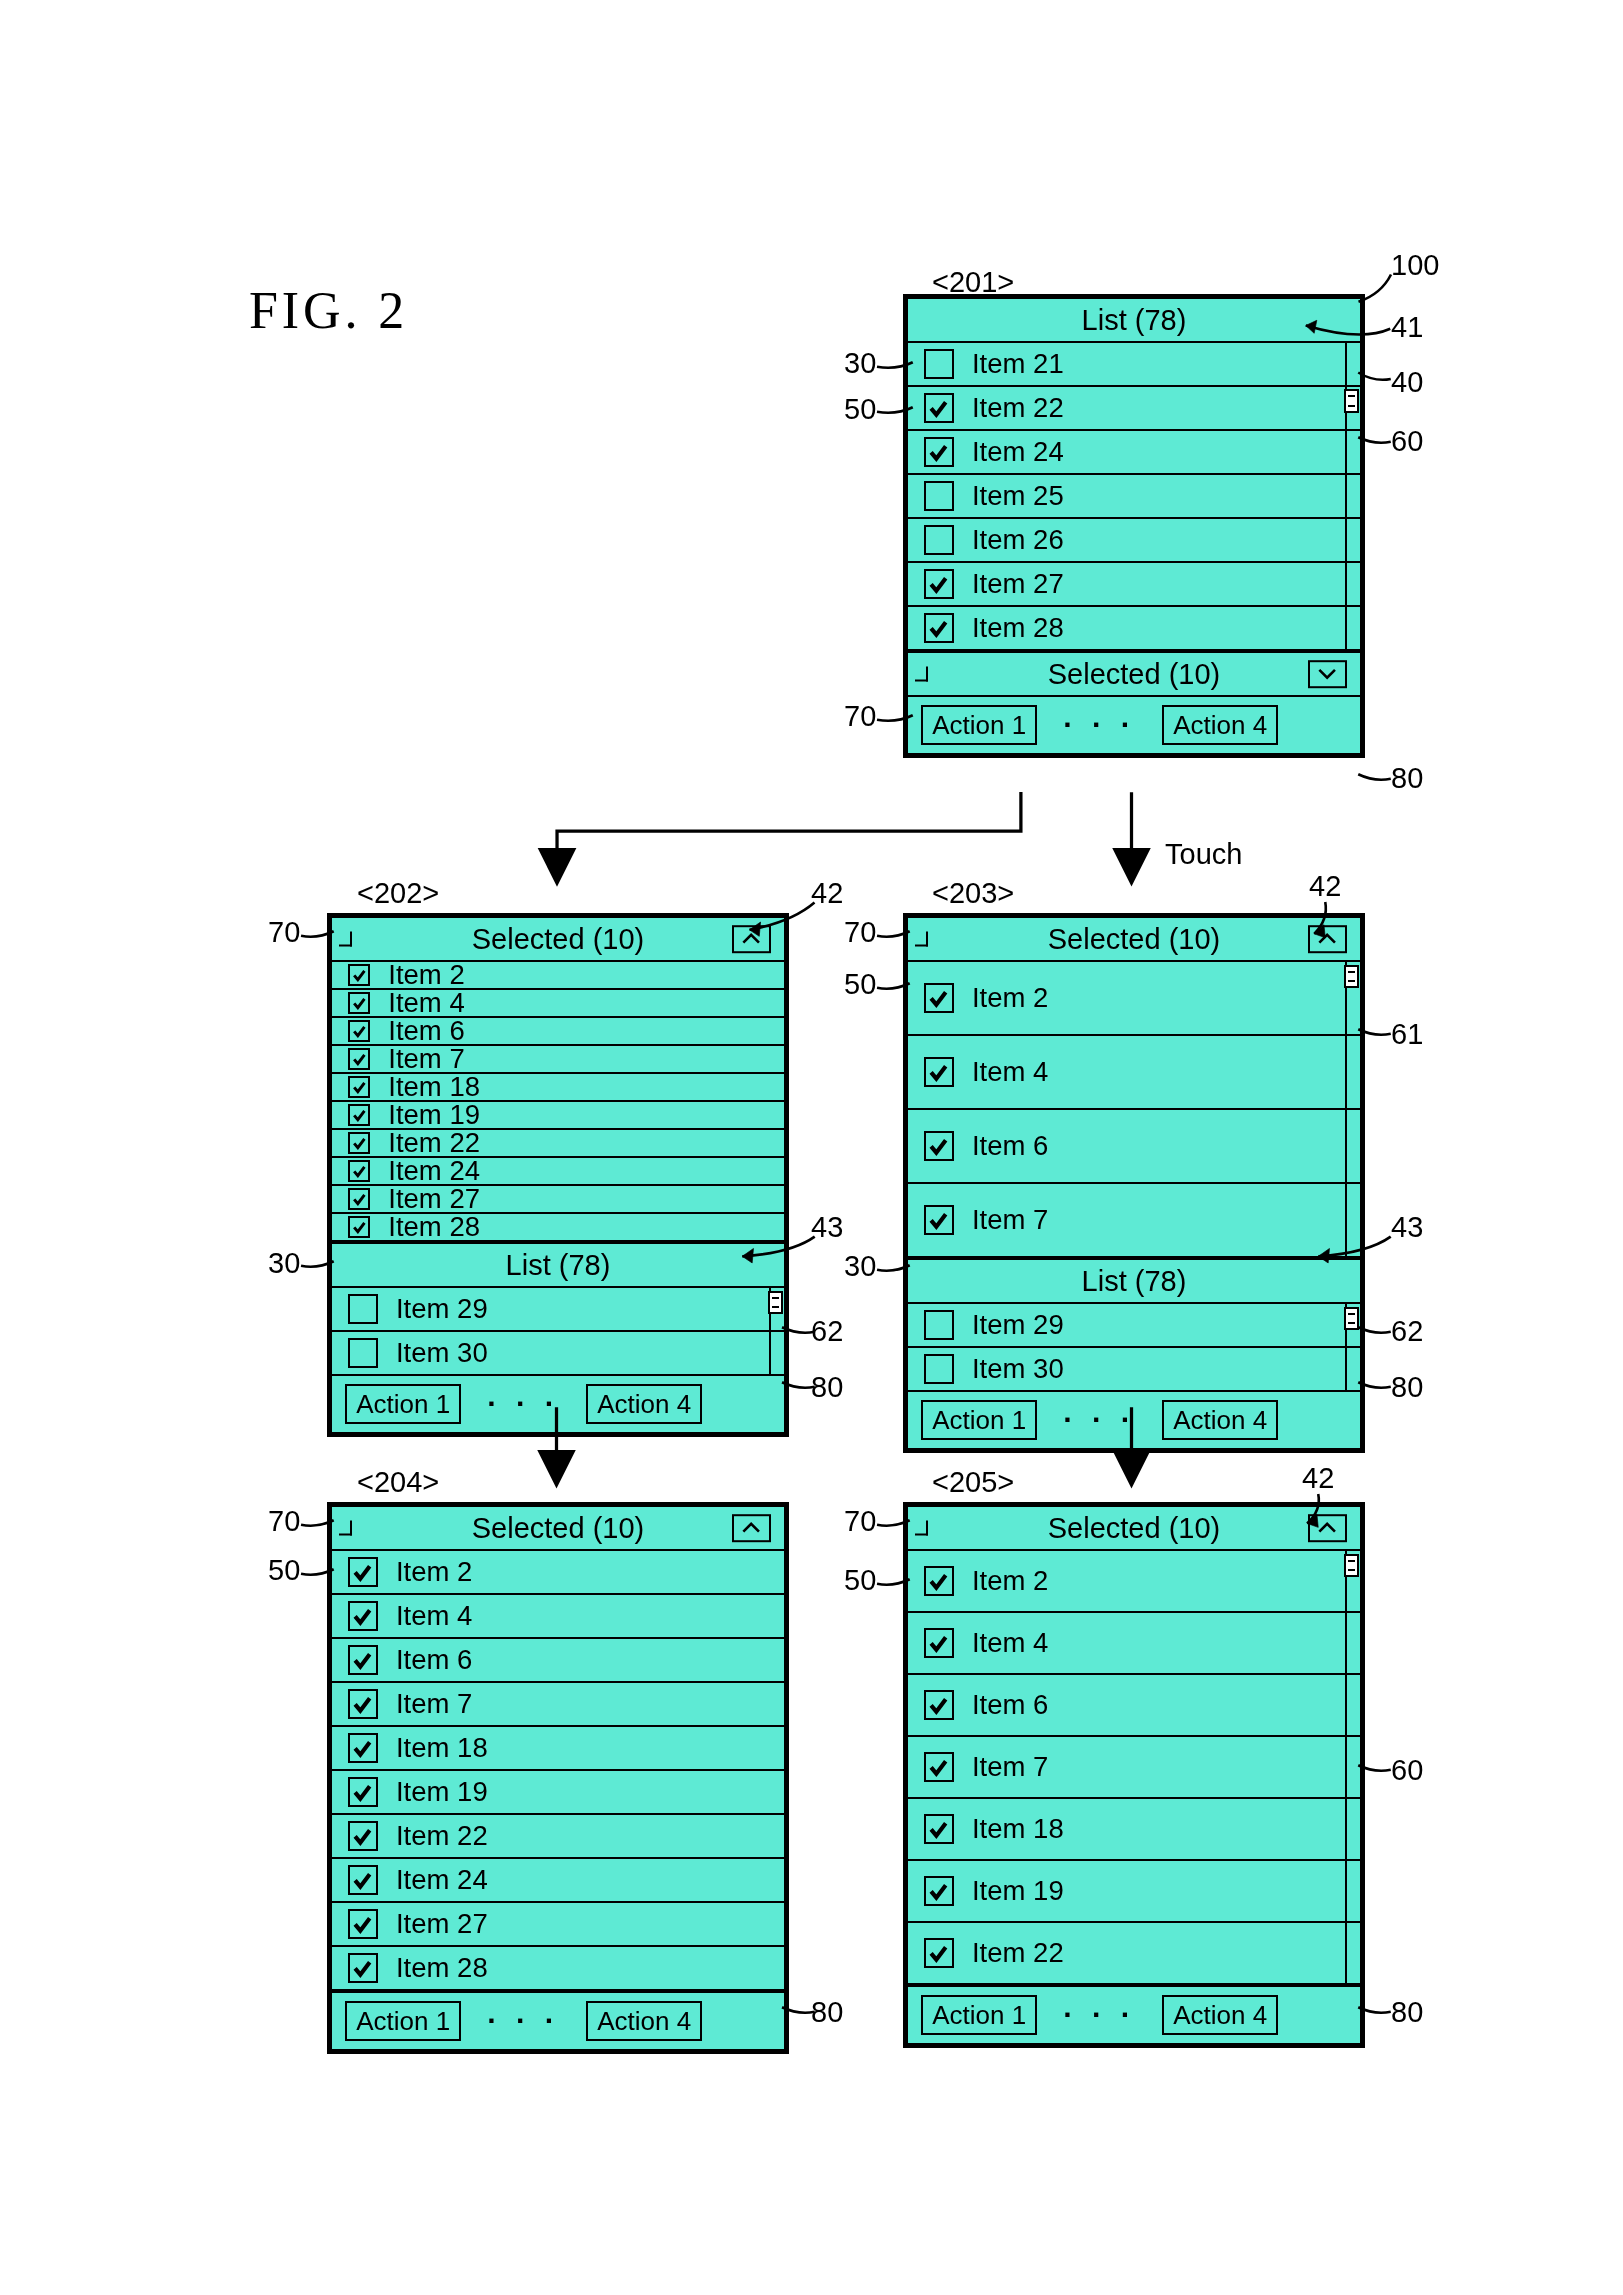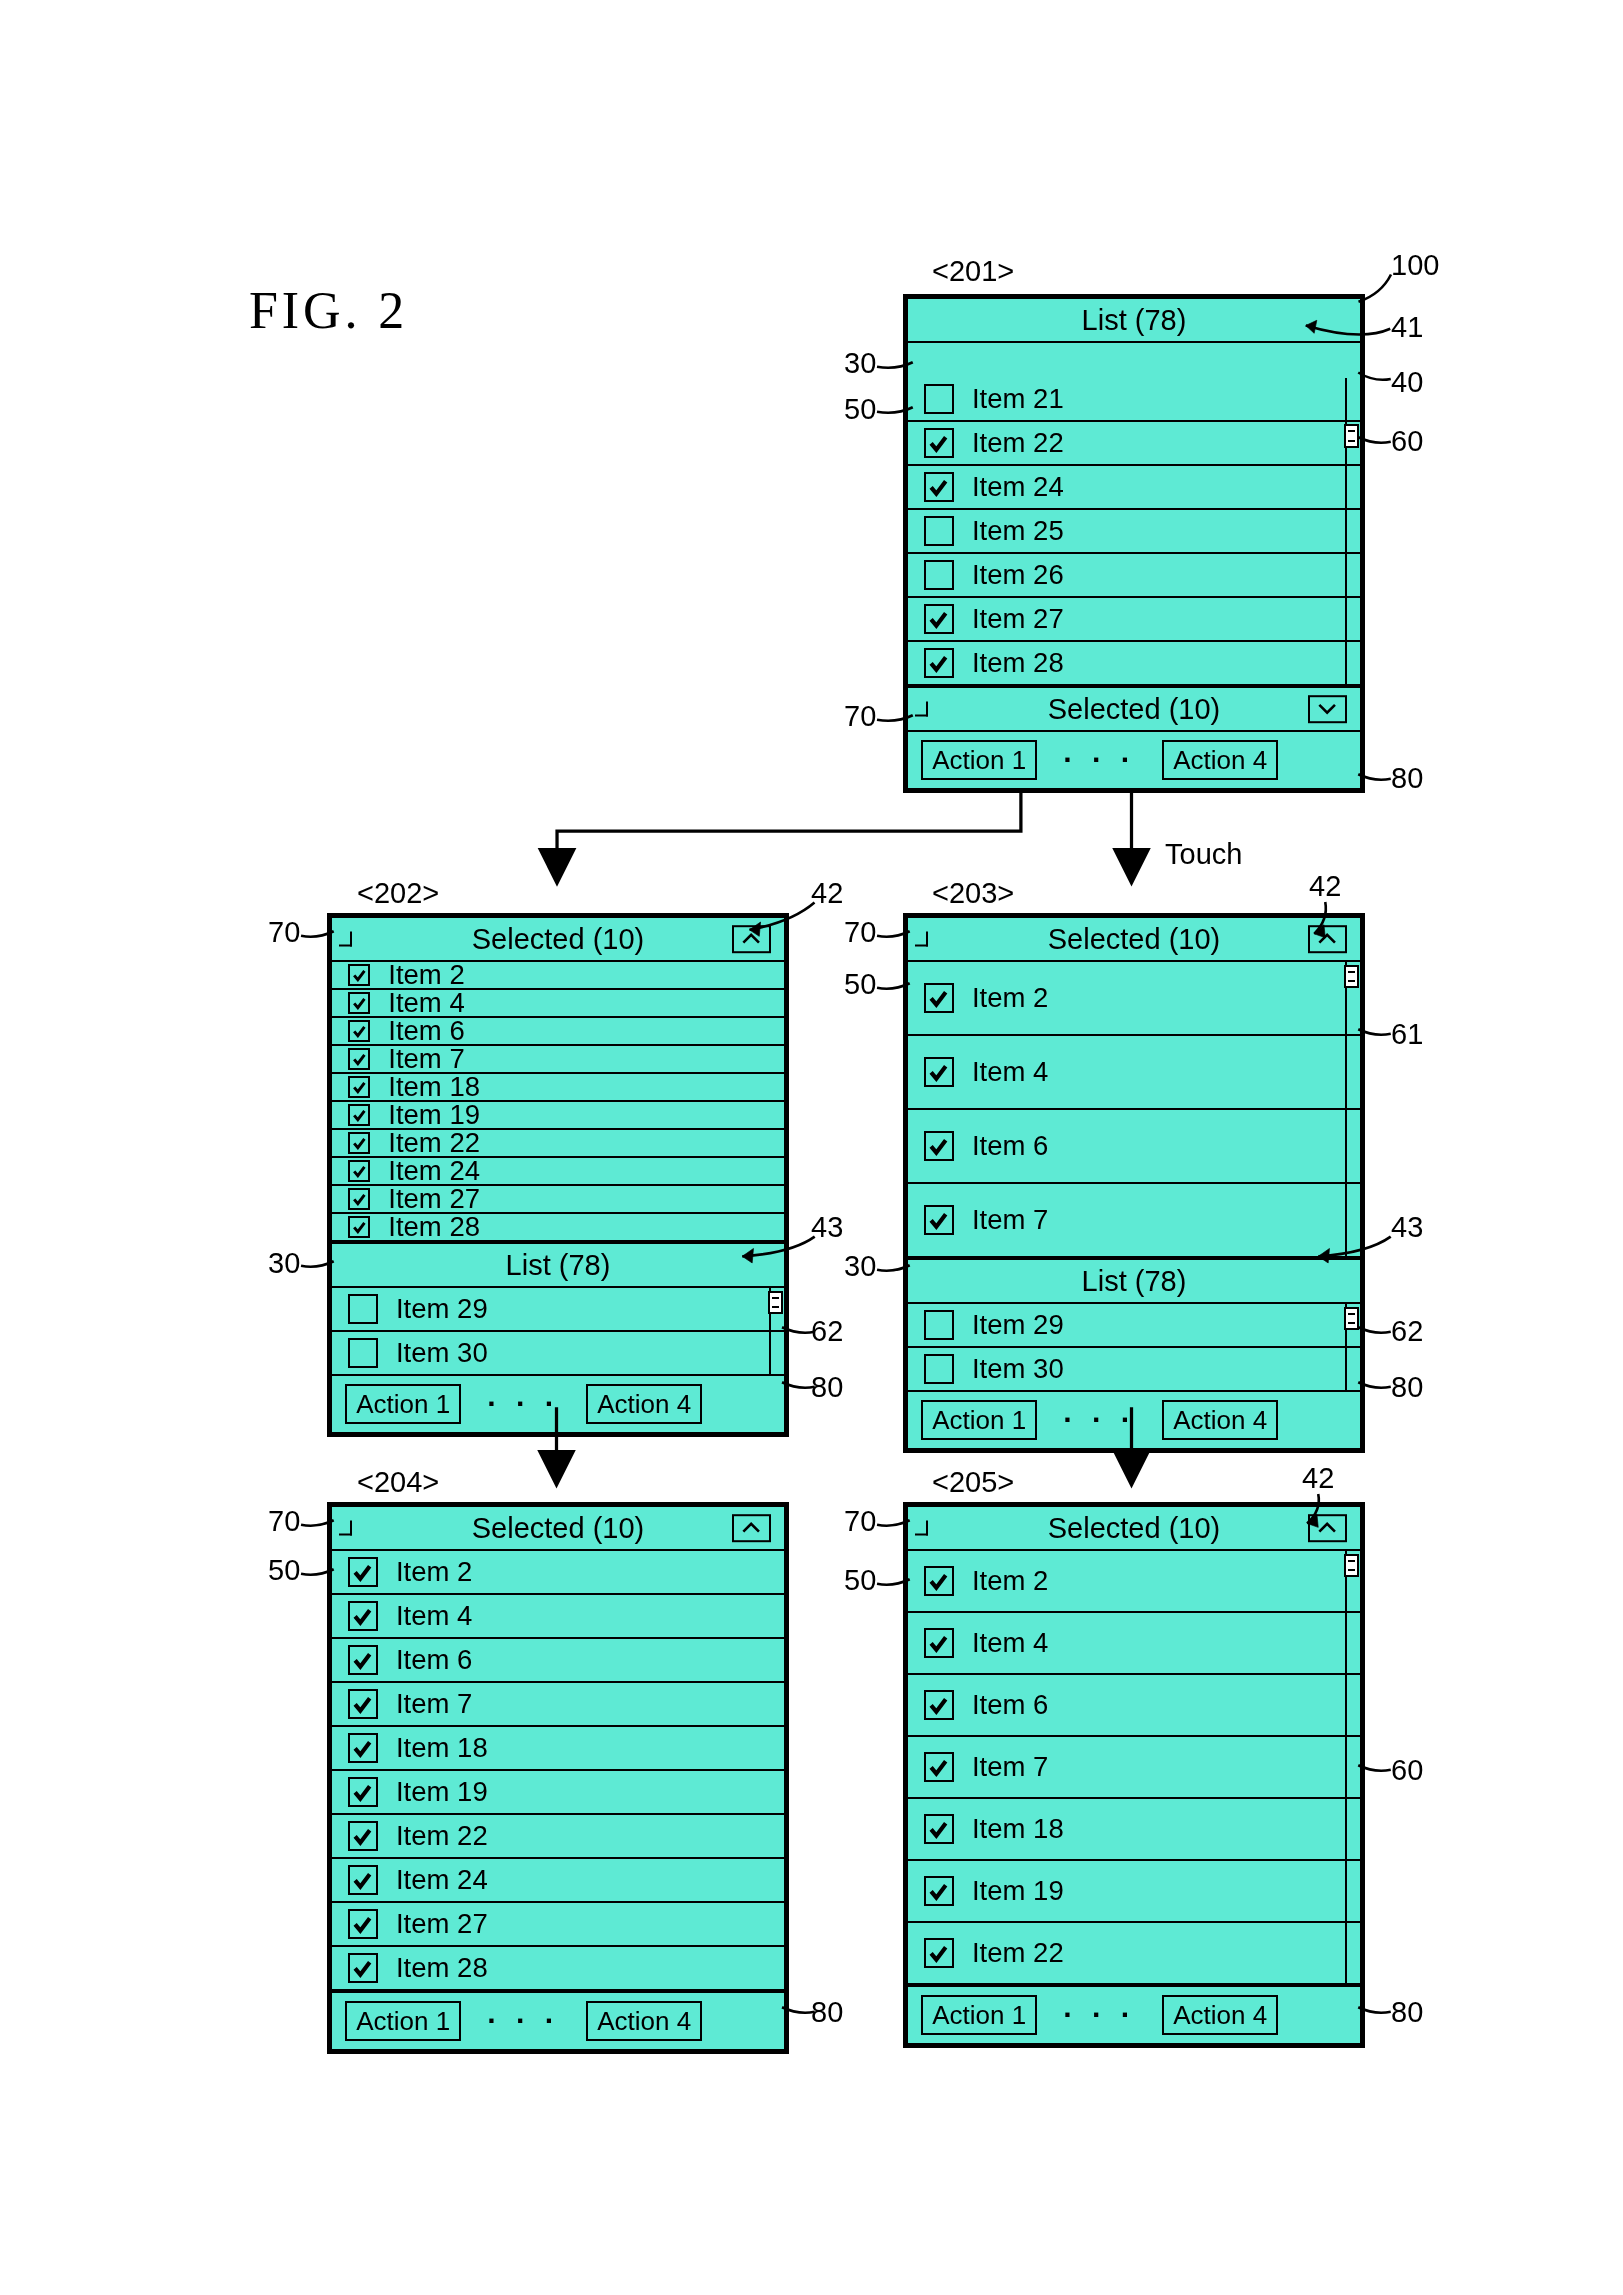--- a/index.html
+++ b/index.html
@@ -124,26 +124,26 @@
   .flow-svg {
     position: absolute;
     overflow: visible;
   }
 </style>
 </head>
 <body>
 
 <div class="fig-title" style="left:249px; top:281px;">FIG. 2</div>
 
-<div class="ref" style="left:932px; top:255px;text-align:center;">&lt;201&gt;</div>
+<div class="ref" style="left:932px; top:266px;text-align:center;">&lt;201&gt;</div>
 <div class="screen" style="left:903px; top:294px; width:452px;">
   <div class="hdr">
     <span>List (78)</span>
   </div>
-  <div id="s201-body" style="position:relative;margin-top:35px;">
+  <div id="s201-body" style="position:relative;">
     <div class="scroll" style="top:0; bottom:0;">
       <div class="thumb" style="top:46px;"></div>
     </div>
   <div class="row tall">
         <span class="chk big"></span>
         <span class="lbl">Item 21</span>
       </div>
       <div class="row tall">
         <span class="chk big">
           <svg viewBox="0 0 20 20">

